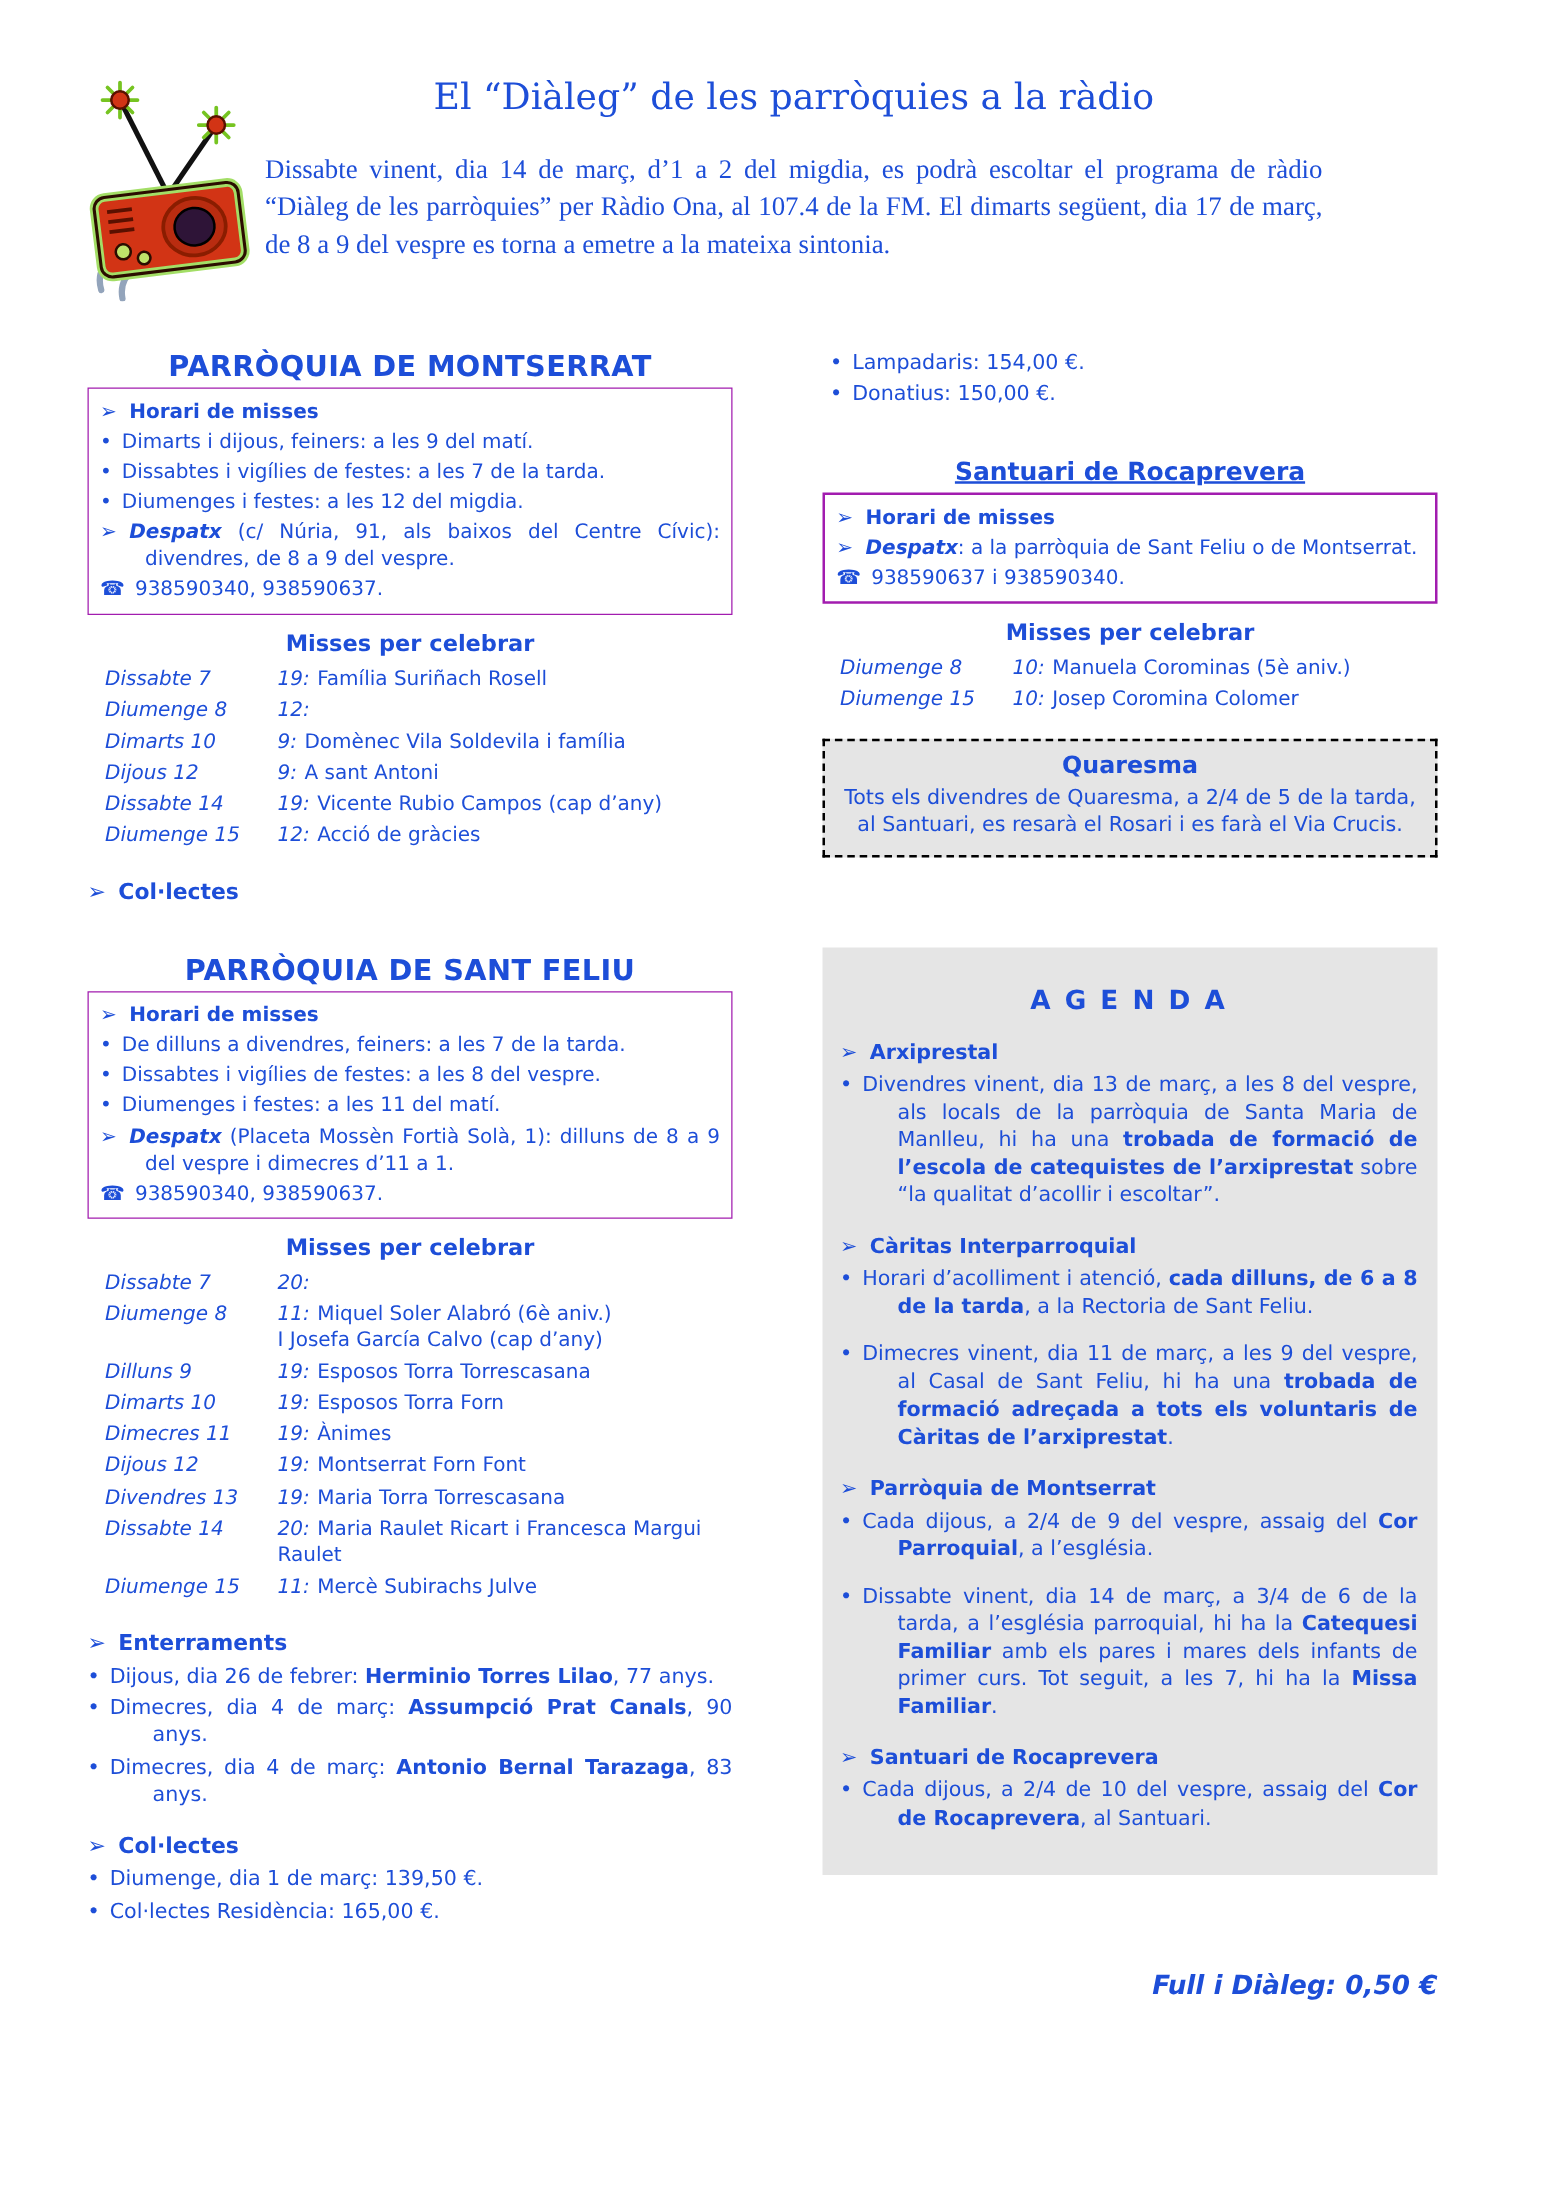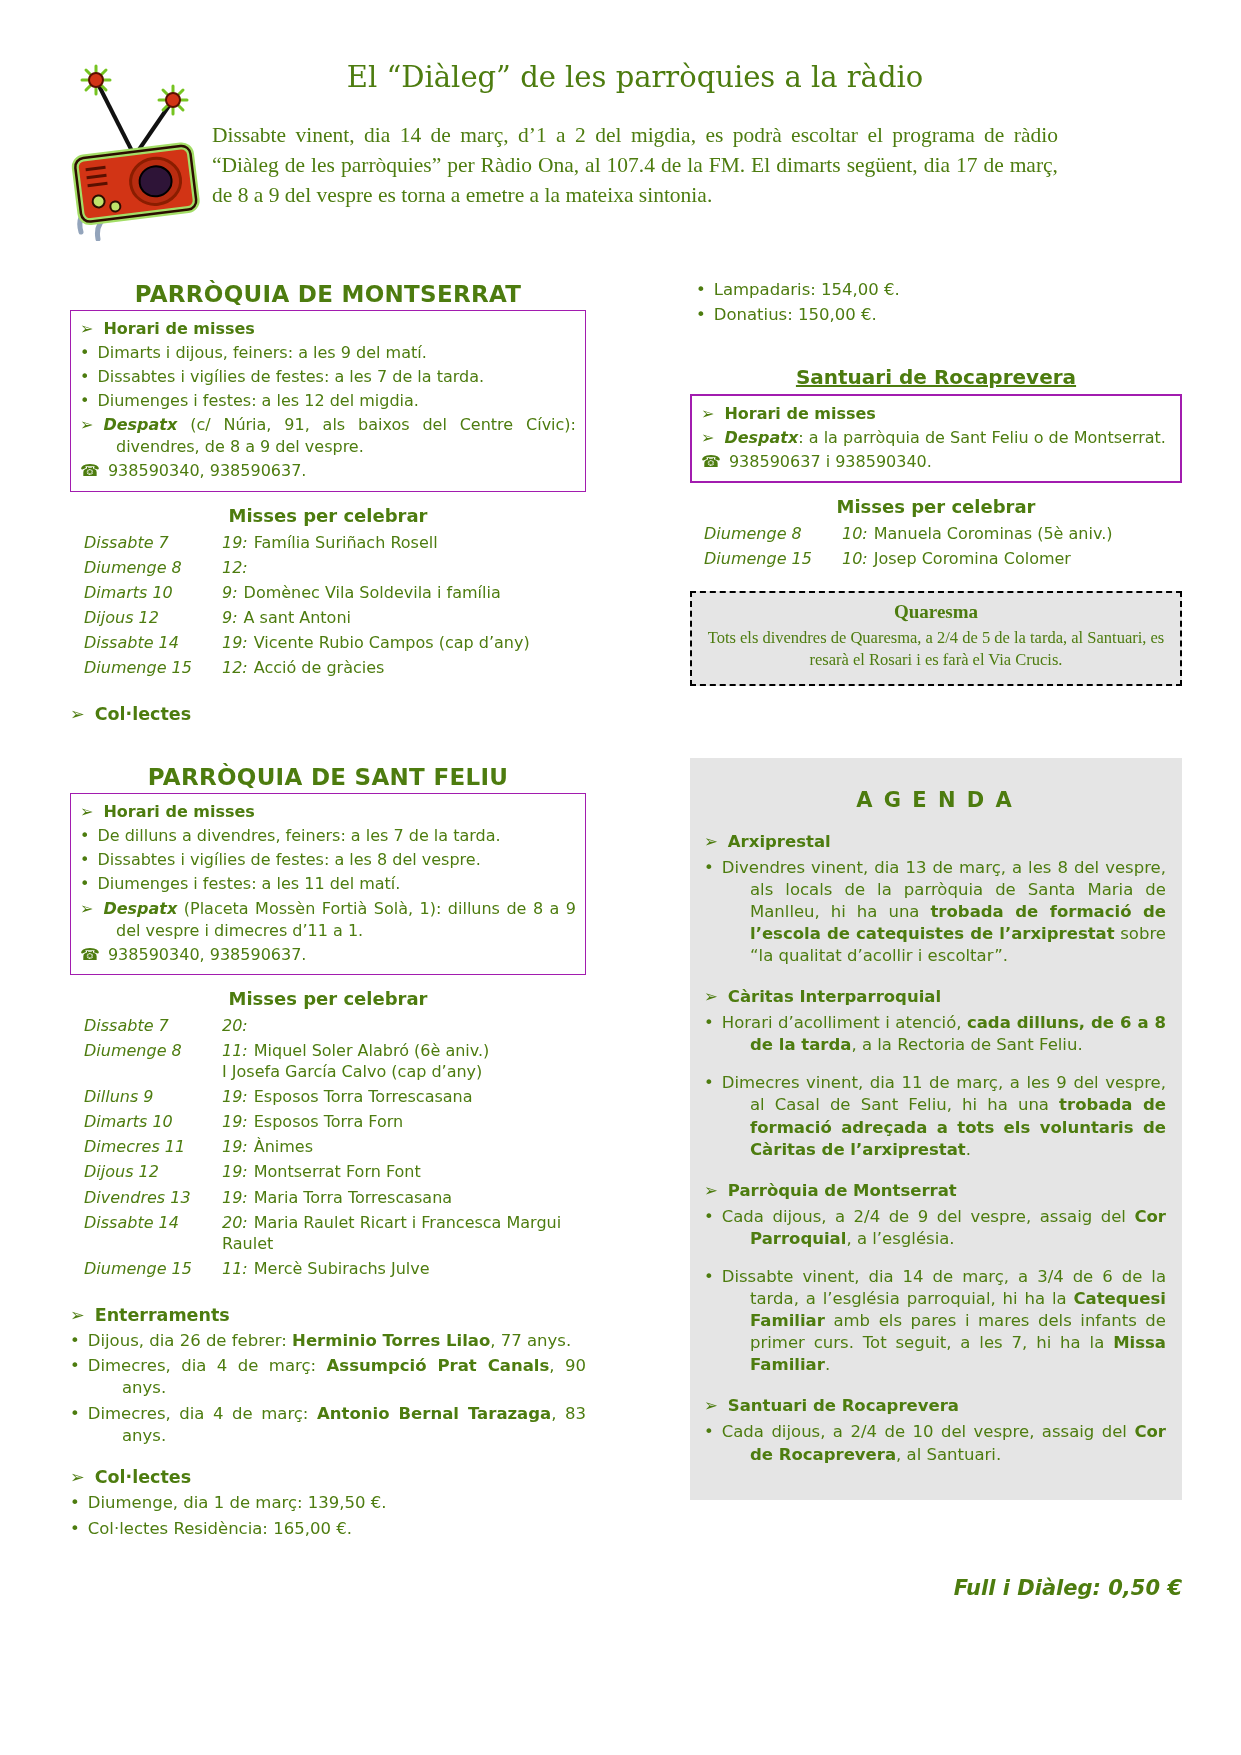--- a/index.html
+++ b/index.html
@@ -1,25 +1,25 @@
 <!DOCTYPE html>
 <html><head>
 <meta charset="utf-8">
 <style>
   html,body{margin:0;padding:0;background:#fff;}
   .page{position:relative;width:1241px;height:1755px;background:#fff;overflow:hidden;
-        font-family:"DejaVu Sans",sans-serif;color:#4d7c0f;}
+        font-family:"DejaVu Sans",sans-serif;color:#1d4ed8;}
   .radio{position:absolute;left:52px;top:56px;}
   .title{position:absolute;left:210px;top:60px;width:850px;text-align:center;
          font-family:"DejaVu Serif",serif;font-size:29px;}
   .intro{position:absolute;left:212px;top:120px;width:846px;
          font-family:"Liberation Serif",serif;font-size:21.5px;line-height:1.4;text-align:justify;}
 
   .colL{position:absolute;left:70px;top:0;width:516px;}
-  .colR{position:absolute;left:690px;top:0;width:492px;}
+  .colR{position:absolute;left:658px;top:0;width:492px;}
 
   .p-title{font-weight:bold;font-size:23px;text-align:center;letter-spacing:.3px;margin-bottom:3px;}
   .p-title.first{margin-top:281px;}
   .p-title.sf{margin-top:40px;}
 
   .hbox{border:1px solid #a21caf;padding:5px 9px 6px;font-size:16px;line-height:1.38;}
   .colR .hbox{border-width:2px;}
   .bi{text-align:justify;padding-left:36px;text-indent:-36px;margin:2px 0;}
   .mk{margin-right:10px;}
   .bmk{margin-right:8px;}
@@ -34,21 +34,21 @@
 
   .list-head{font-weight:bold;font-size:17.5px;margin:26px 0 5px;}
   .list-head.tight{margin-top:20px;}
   .blist{font-size:16.5px;}
   .bl{padding-left:20px;text-indent:-20px;margin:3px 0;line-height:1.35;}
   .ent .bl{padding-left:52px;text-indent:-52px;text-align:justify;}
 
   .topb{margin-top:279px;font-size:16.5px;padding-left:6px;}
   .rc-title{font-weight:bold;font-size:20px;text-align:center;text-decoration:underline;margin:38px 0 5px;}
 
-  .quaresma{margin-top:22px;border:2px dashed #000;background:#e5e5e5;text-align:center;padding:8px 12px 12px;font-family:Liberation Serif, serif;}
+  .quaresma{margin-top:22px;border:2px dashed #000;background:#e5e5e5;text-align:center;padding:8px 12px 12px;}
   .q-title{font-weight:bold;font-size:19px;margin-bottom:4px;}
   .q-body{font-size:16.5px;line-height:1.35;}
 
   .agenda{margin-top:72px;background:#e5e5e5;padding:30px 16px 30px 14px;}
   .ag-title{text-align:center;font-weight:bold;font-size:21px;letter-spacing:2px;margin-bottom:10px;}
   .ag-head{font-weight:bold;font-size:16.5px;margin:20px 0 6px;}
   .ag-b{padding-left:46px;text-indent:-46px;text-align:justify;font-size:16.5px;line-height:1.34;margin:0 0 16px;}
   .ag-sec .ag-b:last-child{margin-bottom:4px;}
 
   .footer{margin-top:76px;text-align:right;font-weight:bold;font-style:italic;font-size:21px;}

